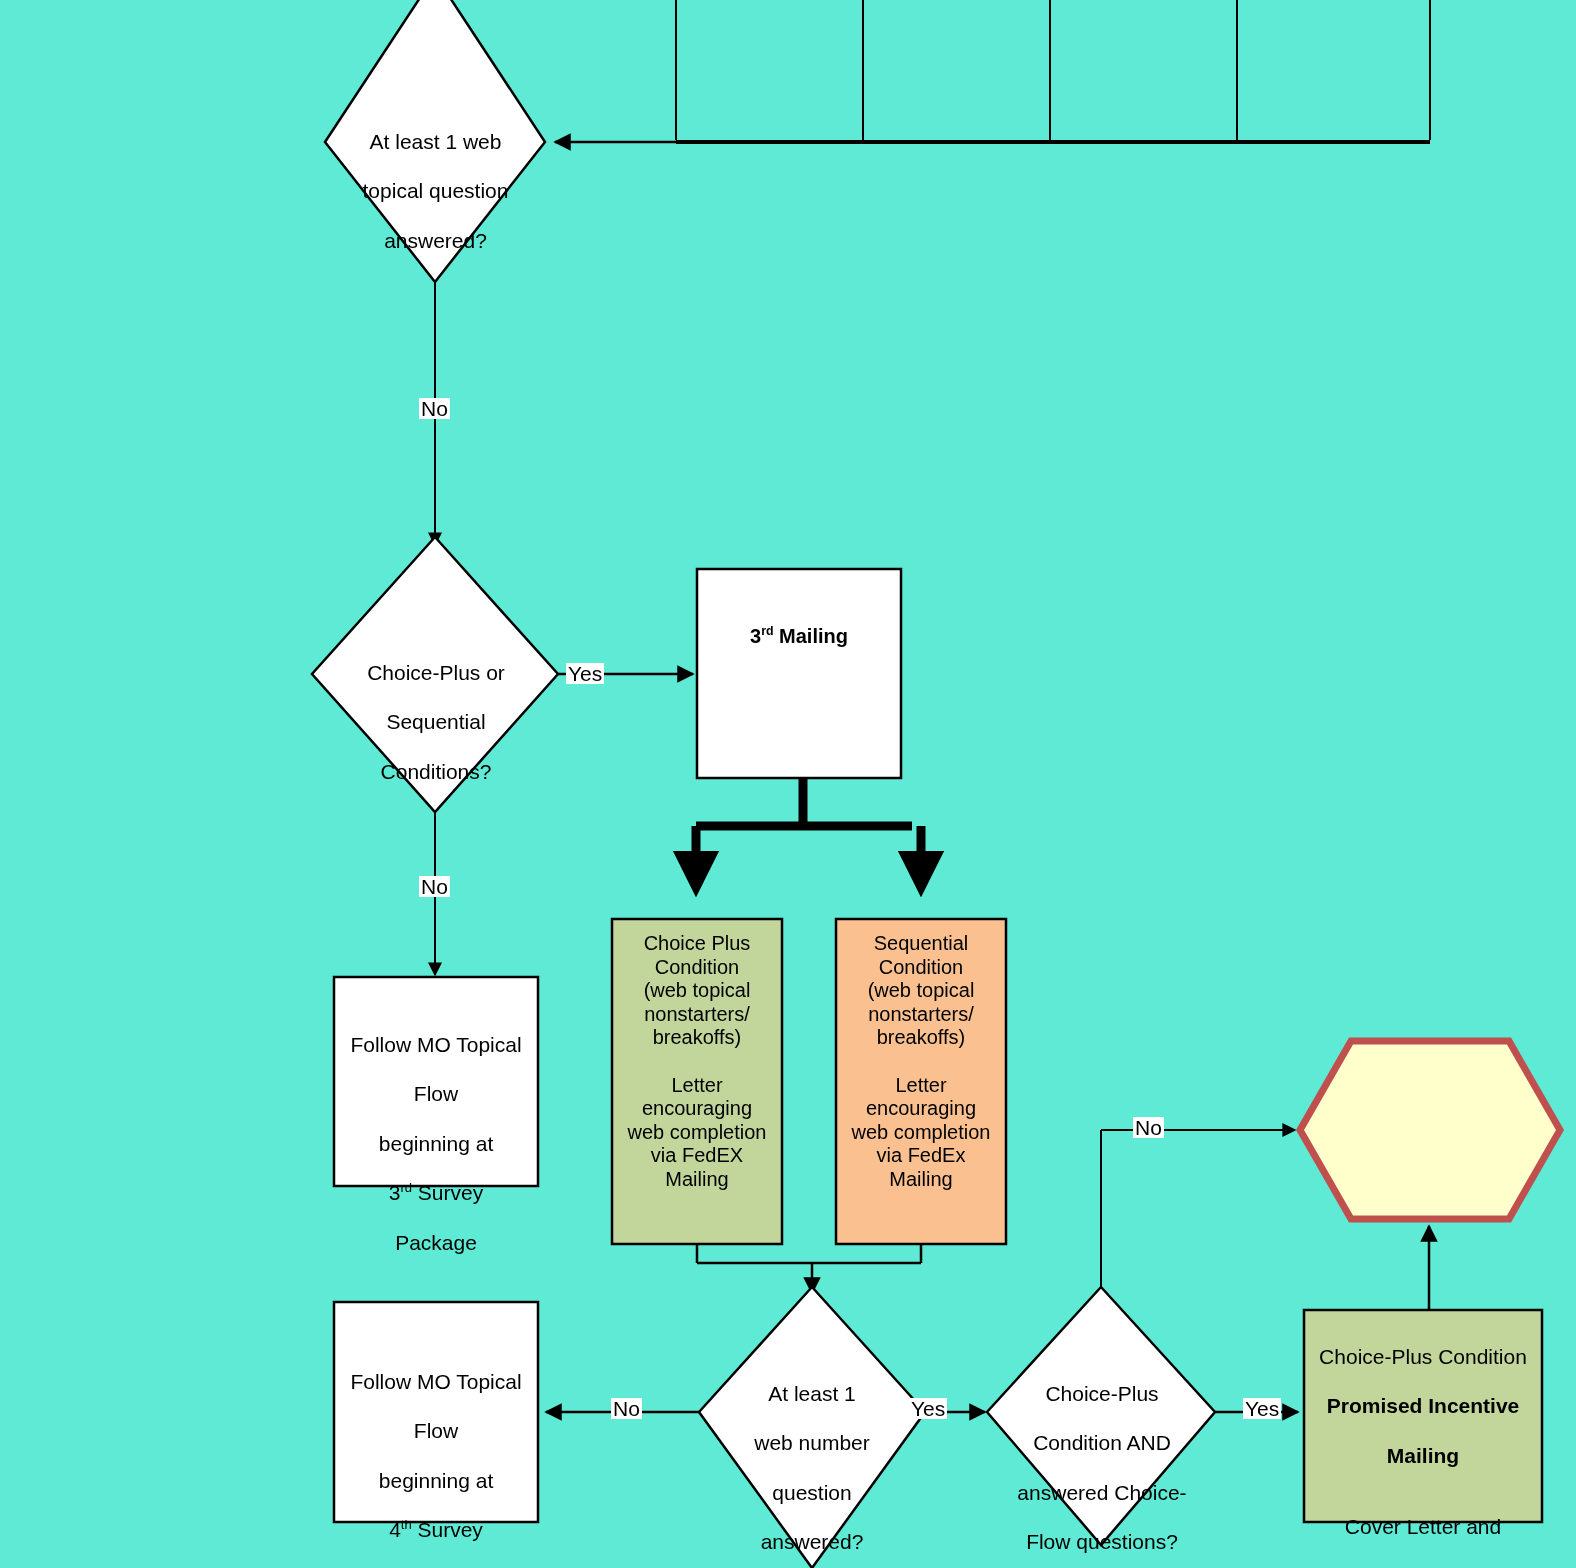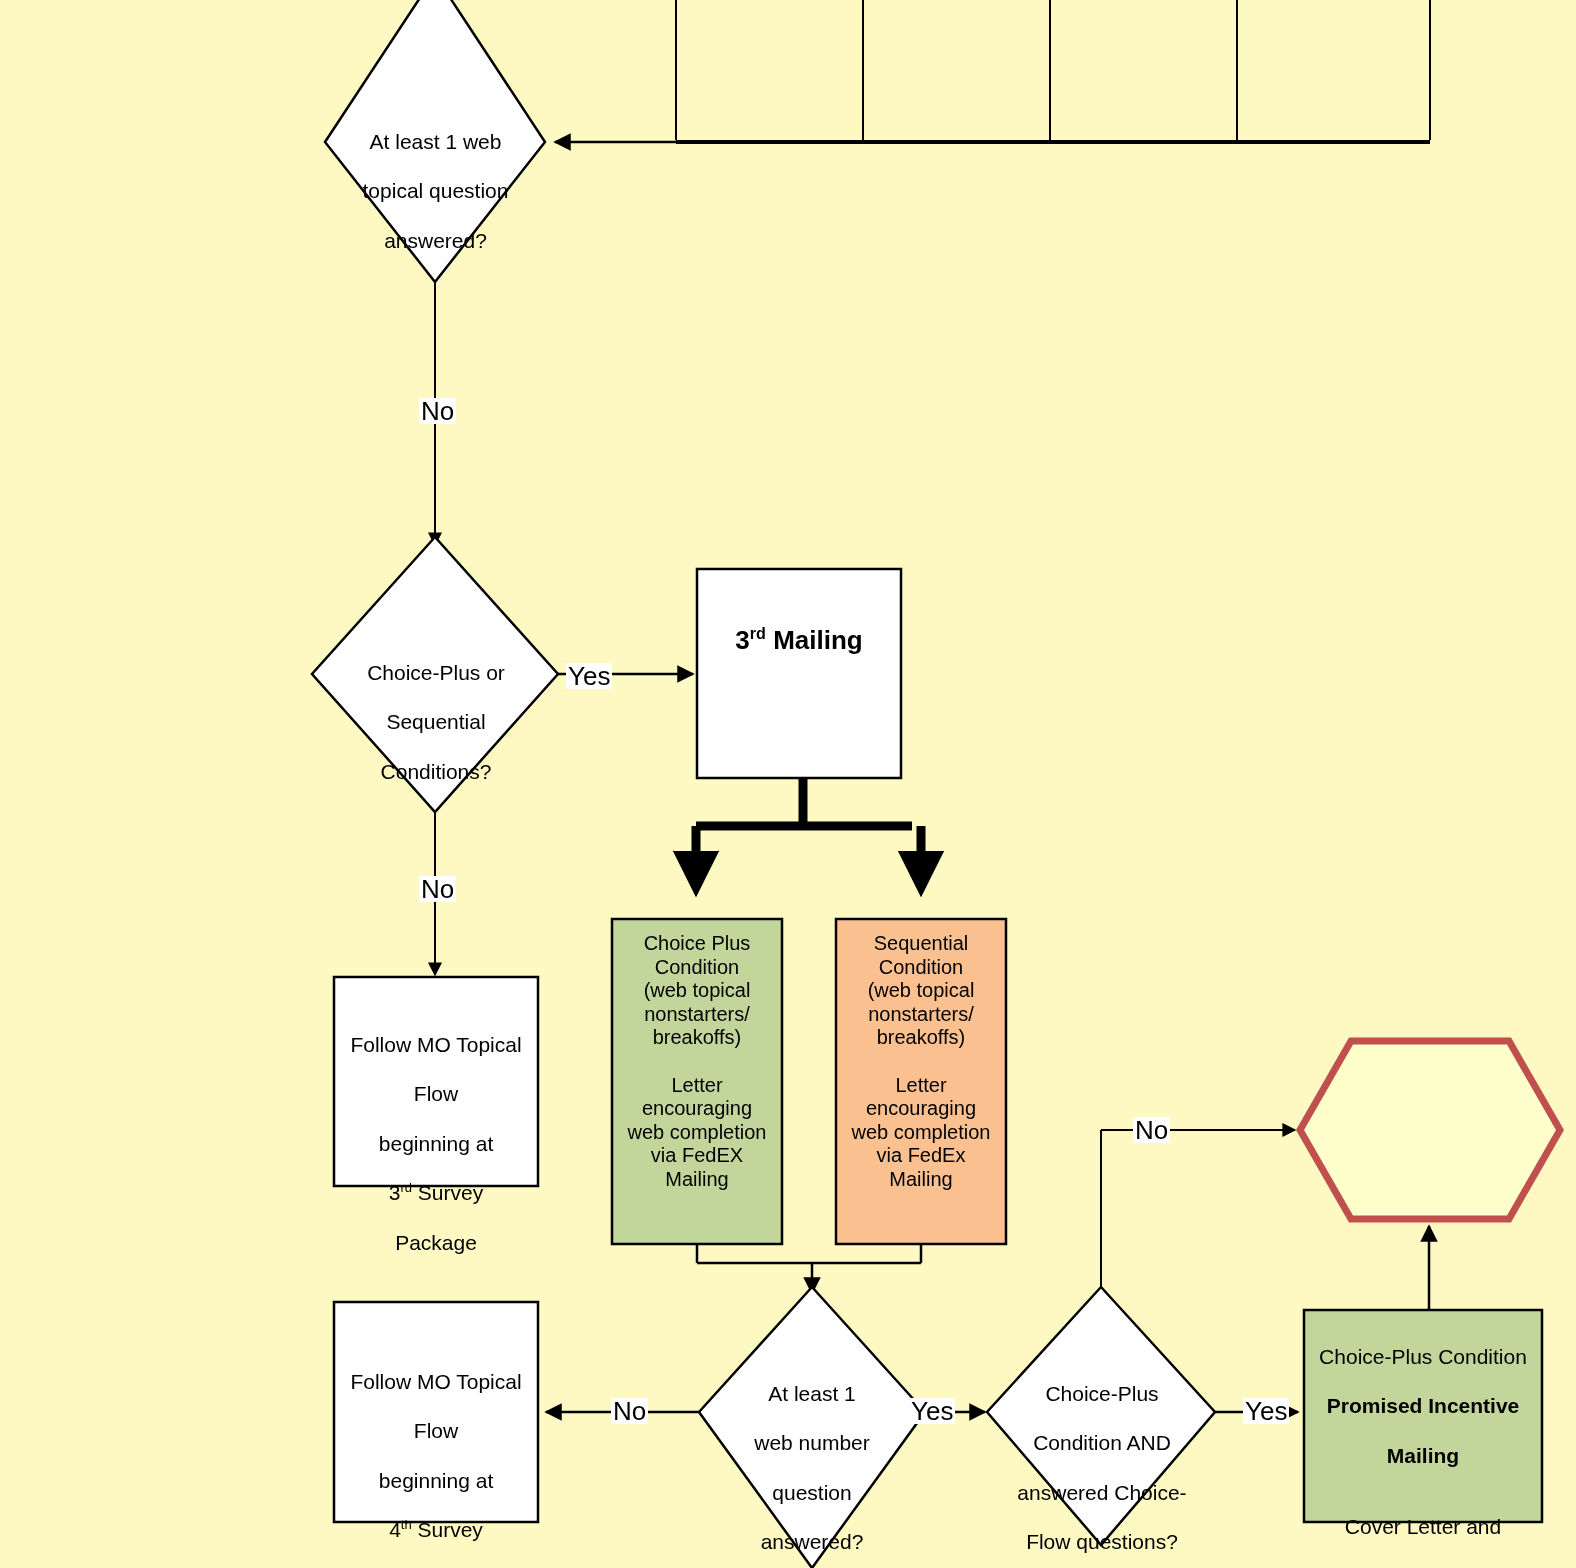--- a/index.html
+++ b/index.html
@@ -7,48 +7,48 @@
     padding: 0;
     background: #ffffff;
   }
   body {
     font-family: "Liberation Sans", sans-serif;
   }
   #canvas {
     position: relative;
     width: 1576px;
     height: 1568px;
-    background: #fef9c3;
+    background: #5eead4;
     overflow: hidden;
   }
   #svg-layer {
     position: absolute;
     left: 0;
     top: 0;
     width: 1576px;
     height: 1568px;
   }
   .node-text {
     position: absolute;
     text-align: center;
     color: #000000;
     line-height: 1.18;
     white-space: pre-line;
     pointer-events: none;
   }
   .edge-label {
     position: absolute;
-    font-size: 26px;
+    font-size: 21px;
     color: #000000;
     background: #ffffff;
     padding: 0 2px;
     line-height: 1;
     text-align: center;
   }
-  .t22 { font-size: 26px; }
+  .t22 { font-size: 20px; }
   .t21 { font-size: 21px; }
   .t20 { font-size: 20px; }
   .bold { font-weight: bold; }
   sup { font-size: 0.62em; vertical-align: super; line-height: 0; }
 </style>
 </head>
 <body>
 
 <div id="canvas">
 

